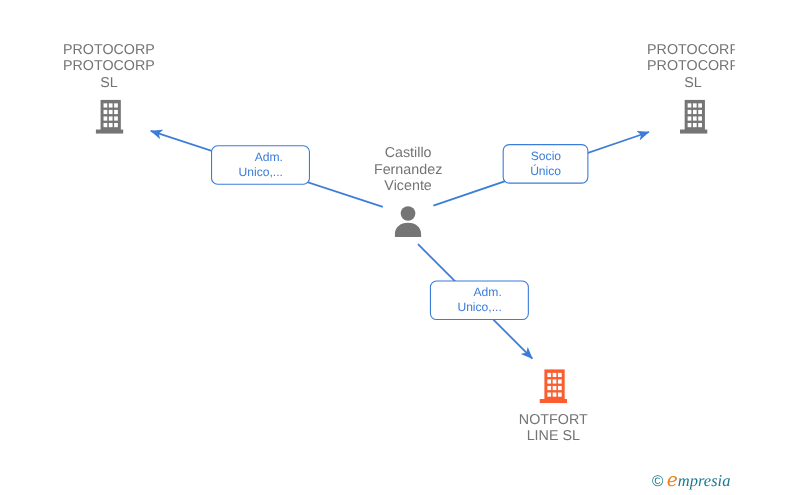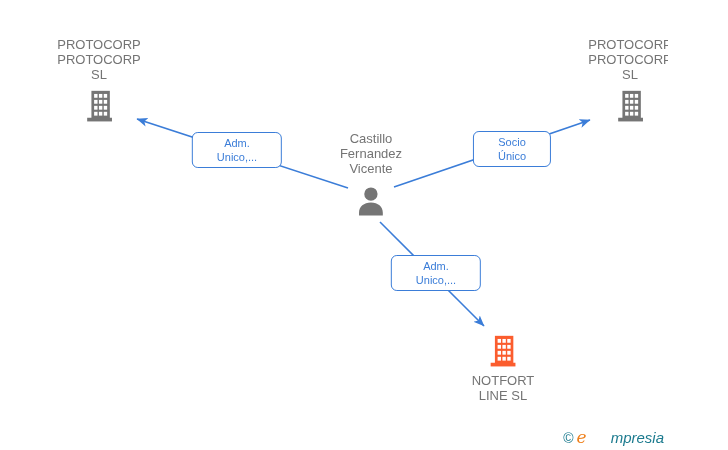--- a/index.html
+++ b/index.html
@@ -40,43 +40,42 @@
   .edge-label{
     position:absolute;
     transform:translate(-50%,-50%);
     background:#fff;
     border:1.5px solid var(--edge-blue);
     border-radius:6px;
     color:var(--edge-blue);
     font-size:11px;
     line-height:14px;
     padding:3px 24px;
-    text-align:center;
+    text-align:right;
     white-space:nowrap;
     z-index:3;
   }
   .footer{
     position:absolute;
     right:4px;bottom:3px;
     z-index:4;
     font-size:15px;
     color:var(--brand-teal);
   }
   .footer .copy{font-size:14px;font-style:normal;margin-right:3px;}
   .footer .brand-e{
     color:var(--brand-orange);
     font-family:"DejaVu Serif", serif;
     font-style:italic;
     font-size:17px;
   }
   .footer .brand-rest{
-    font-family:Liberation Sans, sans-serif;
+    font-family:Liberation Serif, serif;
     font-style:italic;
     color:var(--brand-teal);
-    margin-left:24px;
   }
 </style>
 </head>
 <body>
 
 <div class="canvas">
 
   <svg class="edges" width="728" height="450" aria-hidden="true">
     <defs>
       <marker id="arrowhead" markerUnits="userSpaceOnUse" markerWidth="12" markerHeight="10" refX="10.5" refY="4.5" orient="auto">
@@ -149,21 +148,21 @@
     <svg class="icon icon-gray" width="34" height="34" style="margin-top:9px">
       <use href="#person-glyph"></use>
     </svg>
   </div>
 
   <div class="edge-label" style="left:237px;top:150px">
     <div>Adm.</div>
     <div>Unico,...</div>
   </div>
 
-  <div class="edge-label" style="left:512px;top:149px">
+  <div class="edge-label" style="left:496px;top:149px">
     <div>Socio</div>
     <div>Único</div>
   </div>
 
   <div class="edge-label" style="left:436px;top:273px">
     <div>Adm.</div>
     <div>Unico,...</div>
   </div>
 
   <div class="footer">

